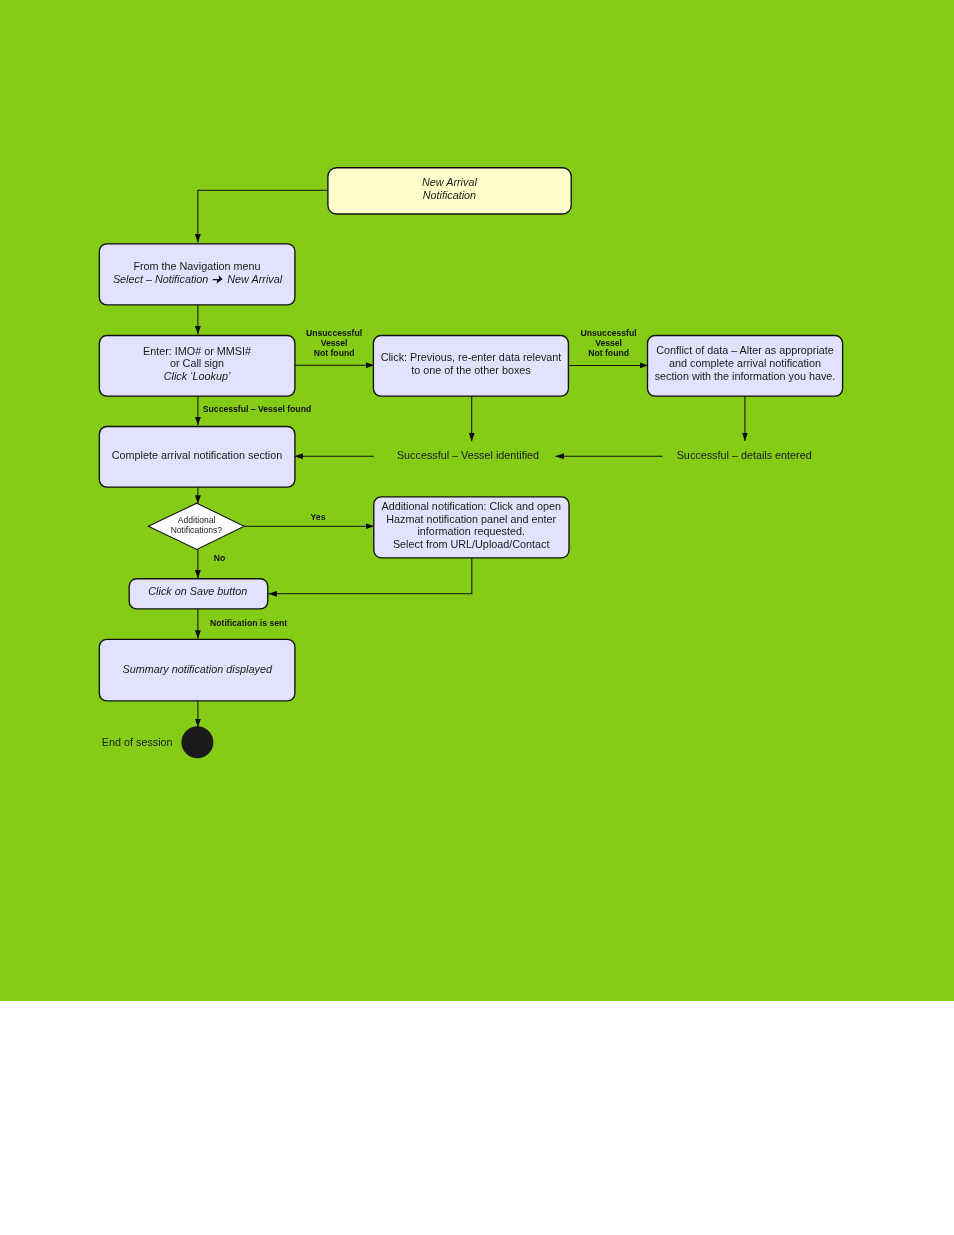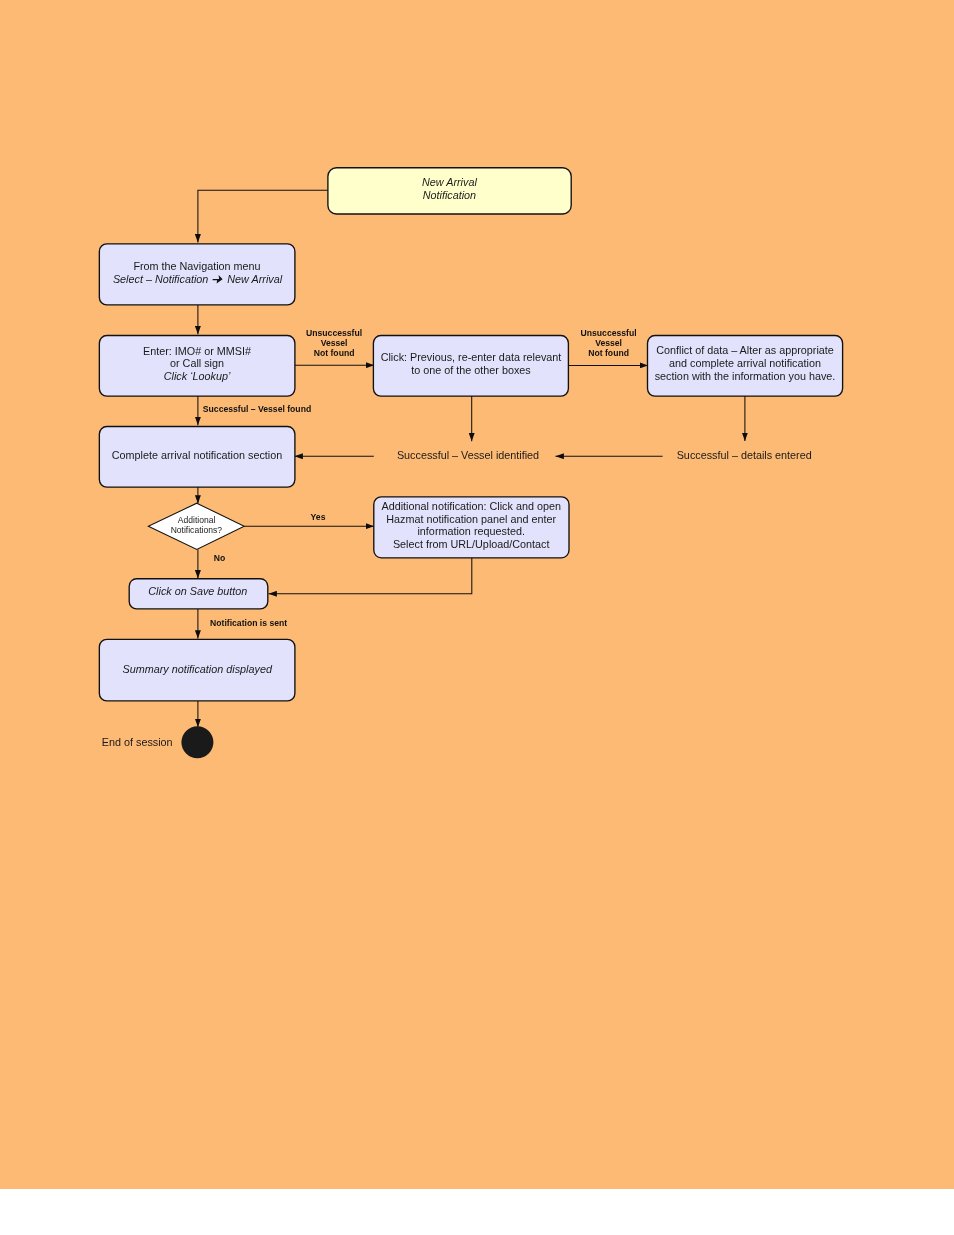--- a/index.html
+++ b/index.html
@@ -1,18 +1,18 @@
 <!DOCTYPE html>
 <html><head>
 <meta charset="utf-8">
 <title>New Arrival Notification Flowchart</title>
 <style>
   html,body{margin:0;padding:0;background:#ffffff;}
   body{width:954px;height:1235px;overflow:hidden;font-family:"Liberation Sans",sans-serif;}
-  #page{position:relative;width:954px;height:1189px;background:#fdba74;-webkit-font-smoothing:antialiased;}
+  #page{position:relative;width:954px;height:1001px;background:#84cc16;-webkit-font-smoothing:antialiased;}
   svg{display:block;}
   text{transform:translateZ(0);}
   .nodetext{font-family:"Liberation Sans",sans-serif;font-size:10.8px;fill:#1a1a1a;text-anchor:middle;}
   .nodetext.it{font-style:italic;}
   .edgelabel{font-family:"Liberation Sans",sans-serif;font-size:8.65px;font-weight:bold;fill:#111;text-anchor:middle;}
   .edgelabel2{font-family:"Liberation Sans",sans-serif;font-size:10.8px;fill:#1a1a1a;text-anchor:middle;}
   .box{stroke:#111;stroke-width:1.35;}
   .lilac{fill:#e2e2fc;}
   .cream{fill:#ffffcc;}
   .edge{stroke:#111;stroke-width:1.05;fill:none;}

